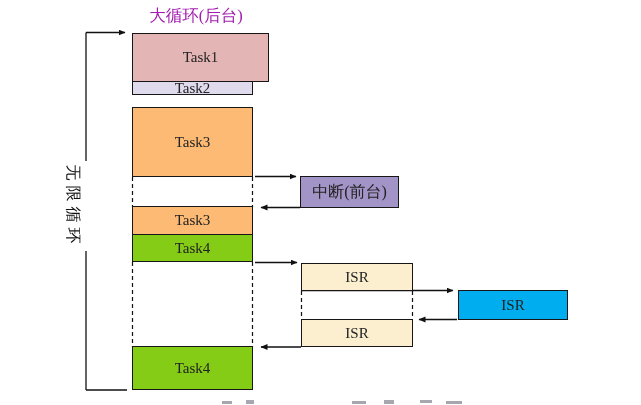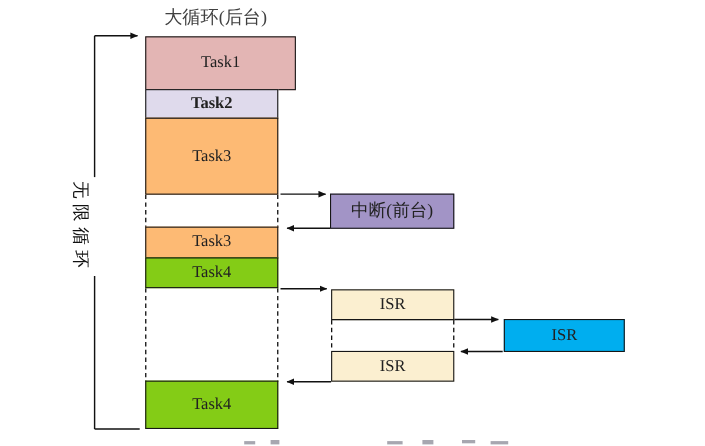--- a/index.html
+++ b/index.html
@@ -21,21 +21,21 @@
   }
   .c-task1 { background:#E3B5B4; }
   .c-task2 { background:#DFDAEC; }
   .c-task3 { background:#fdba74; }
   .c-task4 { background:#84cc16; }
   .c-int   { background:#A294C6; }
   .c-isr   { background:#FBEFD0; }
   .c-nest  { background:#00AEEF; border-width:1.5px; }
   .lbl {
     position:absolute;
-    font-size:16px; color:#404040;
+    font-size:16px; color:#a21caf;
     white-space:nowrap; line-height:1.2;
   }
   .lbl-center { text-align:center; }
   .loop-label {
     position:absolute;
     left:29px; top:198px; width:88px; height:17px;
     transform:rotate(90deg);
     transform-origin:center center;
     text-align:center;
     letter-spacing:5px;
@@ -78,27 +78,27 @@
     <line x1="301.5" y1="291" x2="301.5" y2="319" stroke="#111111" stroke-width="1.2" stroke-dasharray="4 3"></line>
     <line x1="412.5" y1="291" x2="412.5" y2="319" stroke="#111111" stroke-width="1.2" stroke-dasharray="4 3"></line>
   </svg>
 
   <div class="lbl lbl-center" style="left:126px; top:6px; width:140px; font-size:16.5px;">大循环(后台)</div>
 
   <div class="loop-label">无限循环</div>
 
 
   <div class="box c-task1" style="left:132px; top:33px;  width:137px; height:49px;">Task1</div>
-  <div class="box c-task2" style="left:132px; top:81px;  width:121px; height:27px;font-weight:bold;">Task2</div>
+  <div class="box c-task2" style="left:132px; top:81px;  width:121px; height:14px;">Task2</div>
   <div class="box c-task3" style="left:132px; top:107px; width:121px; height:70px;">Task3</div>
   <div class="box c-task3" style="left:132px; top:206px; width:121px; height:29px;">Task3</div>
   <div class="box c-task4" style="left:132px; top:234px; width:121px; height:28px;">Task4</div>
   <div class="box c-task4" style="left:132px; top:346px; width:121px; height:44px;">Task4</div>
 
-  <div class="box c-int" style="left:300px; top:176px; width:113px; height:32px; font-size:16px;">中断(前台)</div>
+  <div class="box c-int" style="left:300px; top:176px; width:99px; height:32px; font-size:16px;">中断(前台)</div>
   <div class="box c-isr" style="left:301px; top:263px; width:112px; height:28px;">ISR</div>
   <div class="box c-nest" style="left:458px; top:290px; width:110px; height:30px;">ISR</div>
   <div class="box c-isr" style="left:301px; top:319px; width:112px; height:28px;">ISR</div>
 
   <div class="smudge" style="left:222px; top:401px; width:10px; height:3px;"></div>
   <div class="smudge" style="left:246px; top:400px; width:8px;  height:4px;"></div>
   <div class="smudge" style="left:352px; top:401px; width:14px; height:3px;"></div>
   <div class="smudge" style="left:384px; top:400px; width:10px; height:4px;"></div>
   <div class="smudge" style="left:420px; top:400px; width:12px; height:3px;"></div>
   <div class="smudge" style="left:446px; top:401px; width:16px; height:3px;"></div>

